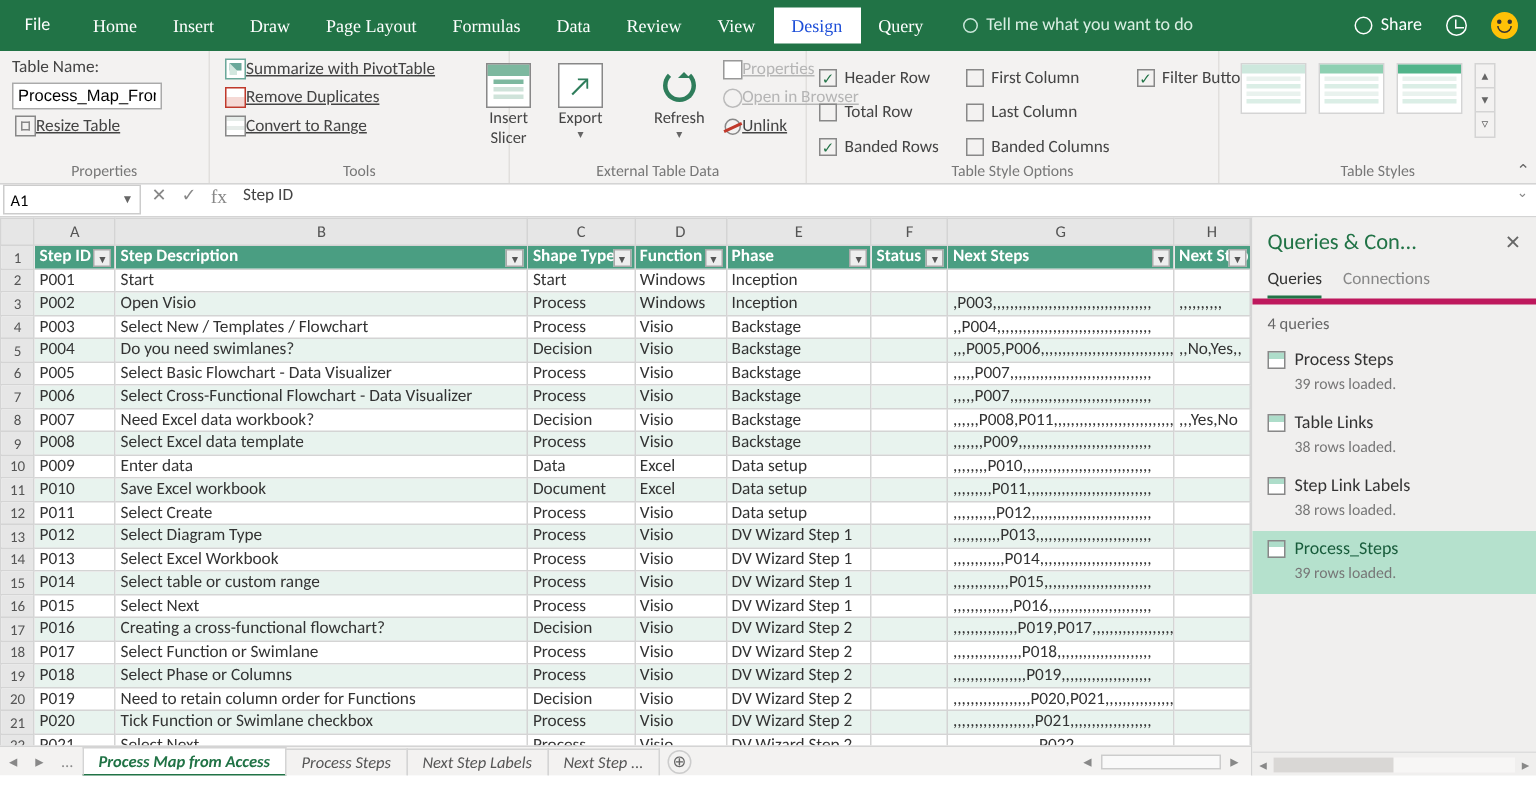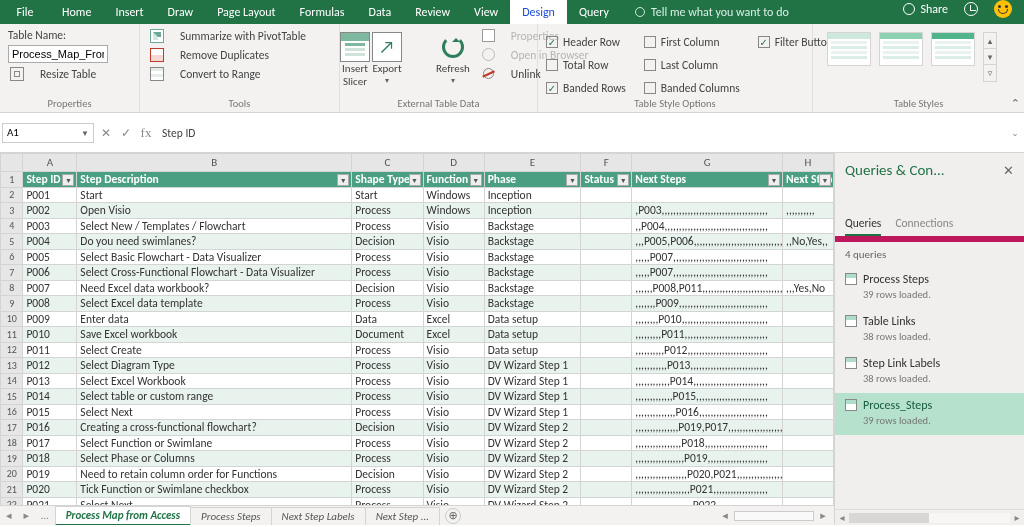--- a/index.html
+++ b/index.html
@@ -1,41 +1,41 @@
 <!DOCTYPE html>
 <html><head>
 <meta charset="utf-8">
 <style>
   * { box-sizing: border-box; margin: 0; padding: 0; }
   html, body { width:1024px; height:527px; font-family: "Segoe UI", Calibri, sans-serif; font-size:12px; background:#fff; overflow:hidden;}
 
   
-  .ribbon-tabs { display:flex; height:24px; background:#217346; color:#fff; align-items:flex-start; }
+  .ribbon-tabs { display:flex; height:34px; background:#217346; color:#fff; align-items:center; }
   .ribbon-tabs .file { width:50px; text-align:center; line-height:24px; cursor:pointer;}
-  .ribbon-tabs .tab { padding:0 12px; line-height:24px; cursor:pointer;}
+  .ribbon-tabs .tab { padding:0 12px; line-height:24px; cursor:pointer;font-family:Liberation Serif, serif;}
   .ribbon-tabs .tab.active { background:#fff; color:#1d4ed8;}
   .ribbon-tabs .tellme { padding:0 14px; line-height:24px; color:#d9efe3; display:flex; align-items:center; gap:6px;}
   .ribbon-tabs .tellme .bulb { width:10px; height:10px; border:1px solid #c9e6d9; border-radius:50%;}
   .ribbon-tabs .spacer { flex:1;}
   .ribbon-tabs .right { display:flex; align-items:center; gap:16px; padding:0 12px;}
   .ribbon-tabs .share { display:flex; align-items:center; gap:5px; cursor:pointer;}
   .ribbon-tabs .share .ic { width:12px; height:12px; border:1px solid #fff; border-radius:50%; position:relative;}
   .ribbon-tabs .hist { width:14px; height:14px; border:1.5px solid #fff; border-radius:50%; position:relative; cursor:pointer;}
   .ribbon-tabs .hist::after { content:""; position:absolute; width:5px; height:5px; border-left:1.5px solid #fff; border-bottom:1.5px solid #fff; top:2px; left:5px;}
   .ribbon-tabs .smile { width:18px; height:18px; background:#ffc107; border-radius:50%; cursor:pointer; position:relative;}
   .ribbon-tabs .smile::before { content:""; position:absolute; width:3px; height:3px; background:#333; border-radius:50%; top:5px; left:4px; box-shadow:7px 0 #333;}
   .ribbon-tabs .smile::after { content:""; position:absolute; width:8px; height:4px; border:1.5px solid #333; border-top:none; border-radius:0 0 8px 8px; top:9px; left:4px;}
 
   
   .ribbon { height:89px; background:#f3f2f1; border-bottom:1px solid #d4d4d4; display:flex; position:relative;}
   .group { border-right:1px solid #e1dfdd; padding:4px 8px 0 8px; display:flex; flex-direction:column; position:relative;}
   .group .glabel { position:absolute; bottom:2px; left:0; right:0; text-align:center; font-size:10.5px; color:#777;}
   .group .body { flex:1; display:flex; align-items:flex-start; gap:8px;}
   .col { display:flex; flex-direction:column; gap:3px; font-size:11.5px; color:#444; }
-  .col .item { display:flex; align-items:flex-start; gap:16px; padding:1px 2px; cursor:pointer; white-space:nowrap;}
+  .col .item { display:flex; align-items:flex-end; gap:0; padding:1px 2px; cursor:pointer; white-space:nowrap;text-decoration:underline;}
   .col label { font-size:11.5px; color:#444;}
   .col input[type=text]{ width:100px; height:18px; border:1px solid #aaa; padding:0 3px; font-size:11px; background:#fff;}
   .bigbtn { display:flex; flex-direction:column; align-items:center; width:50px; padding:4px 2px; cursor:pointer; font-size:11px; color:#444;margin-left:22px;}
   .bigbtn .ic { width:30px; height:30px; }
   .chk { display:flex; align-items:center; gap:5px; height:20px; font-size:11.5px; color:#444; cursor:pointer; white-space:nowrap;}
   .chk .box { width:12px; height:12px; border:1px solid #888; display:flex; align-items:center; justify-content:center; font-size:10px; color:#217346;}
   .chk .box.on::after{content:"✓";}
   .disabled { color:#b5b5b5 !important;}
   .styles { display:flex; gap:4px; padding:4px 6px; align-items:flex-start;}
   .styles .sw { width:44px; height:34px; border:1px solid #d4d4d4; background:#fff; position:relative; cursor:pointer;}
@@ -62,21 +62,21 @@
   .ic-refresh::before{content:"";position:absolute;inset:4px;border:3px solid #2e7d5b;border-radius:50%;border-top-color:transparent;}
   .ic-refresh::after{content:"";position:absolute;top:2px;left:14px;border:4px solid transparent;border-bottom-color:#2e7d5b;}
   .ic-prop{width:13px;height:13px;border:1px solid #999;background:linear-gradient(#fff,#fff);}  
   .ic-browser{width:13px;height:13px;border:1px solid #bbb;border-radius:50%;}
   .ic-unlink{width:13px;height:13px;position:relative;}
   .ic-unlink::before{content:"";position:absolute;inset:1px;border:1.5px solid #888;border-radius:50%;}
   .ic-unlink::after{content:"";position:absolute;top:6px;left:0;right:0;height:1.5px;background:#c0392b;transform:rotate(-25deg);}
   .tri{font-size:8px;color:#666;}
 
   
-  .fbar { height:40px; border-bottom:1px solid #d4d4d4; display:flex; align-items:center; background:#fff;}
+  .fbar { height:22px; border-bottom:1px solid #d4d4d4; display:flex; background:#fff;}
   .fbar .namebox{ width:92px; height:20px; margin:0 2px; border:1px solid #ccc; display:flex; align-items:center; padding:0 4px; font-size:11px;}
   .fbar .namebox .dd{margin-left:auto;color:#666;font-size:8px;}
   .fbar .fxbtn{ width:20px; text-align:center; color:#888; cursor:pointer;}
   .fbar .fxbtn.fx{ font-family:serif; font-size:13px;}
   .fbar .finput{ flex:1; padding:0 6px; font-size:11.5px; color:#444;}
   .fbar .expand{ width:18px; text-align:center; color:#888; cursor:pointer; font-size:9px;}
 
   
   .main { display:flex; height:372px;}
   .sheet-area { flex:1; display:flex; flex-direction:column; overflow:hidden; border-right:1px solid #d4d4d4;}
@@ -99,21 +99,21 @@
   .sheettabs .stab.inactive{ background:#f3f2f1; color:#555; font-weight:normal;}
   .sheettabs .add{ width:16px; height:16px; border:1px solid #ccc; border-radius:50%; text-align:center; line-height:13px; margin:0 6px; cursor:pointer; color:#666;}
   .sheettabs .scroll { margin-left:auto; display:flex; align-items:center; gap:2px; padding-right:4px;}
   .sheettabs .scroll .bar{ width:80px; height:10px; border:1px solid #ccc; background:#f9f9f9;}
   .sheettabs .scroll .btn { width:14px; text-align:center; color:#888; cursor:pointer;}
 
   
   .qpane { width:189px; background:#f0efee; display:flex; flex-direction:column; font-size:12px; position:relative;}
   .qpane .head { padding:8px 10px 4px 10px; color:#217346; font-size:15px; display:flex; align-items:center;}
   .qpane .head .close{ margin-left:auto; cursor:pointer; color:#666; font-size:13px;}
-  .qpane .tabs { display:flex; gap:14px; padding:0 10px; font-size:11.5px; color:#888; border-bottom:6px solid #be185d;margin-top:29px;}
+  .qpane .tabs { display:flex; gap:14px; padding:0 10px; font-size:11.5px; color:#888; border-bottom:4px solid #be185d;}
   .qpane .tabs .t{ padding:4px 0; cursor:pointer;}
   .qpane .tabs .t.act{ color:#333; border-bottom:2px solid #217346;}
   .qpane .count { padding:6px 10px; color:#666; font-size:11px;}
   .qpane .q { padding:5px 10px 8px 10px; cursor:pointer;}
   .qpane .q .name{ color:#333; display:flex; align-items:center; gap:6px; font-size:12px;}
   .qpane .q .name .qi{ width:12px;height:12px;border:1px solid #888; background:linear-gradient(#aeddca,#aeddca 4px,#fff 4px);}
   .qpane .q .sub{ color:#777; font-size:10.5px; padding-left:18px; padding-top:2px;}
   .qpane .q.sel{ background:#b5e1cd; }
   .qpane .q.sel .name{ color:#185c3b;}
   .qpane .hscroll { margin-top:auto; height:16px; display:flex; align-items:center; border-top:1px solid #ddd;}

